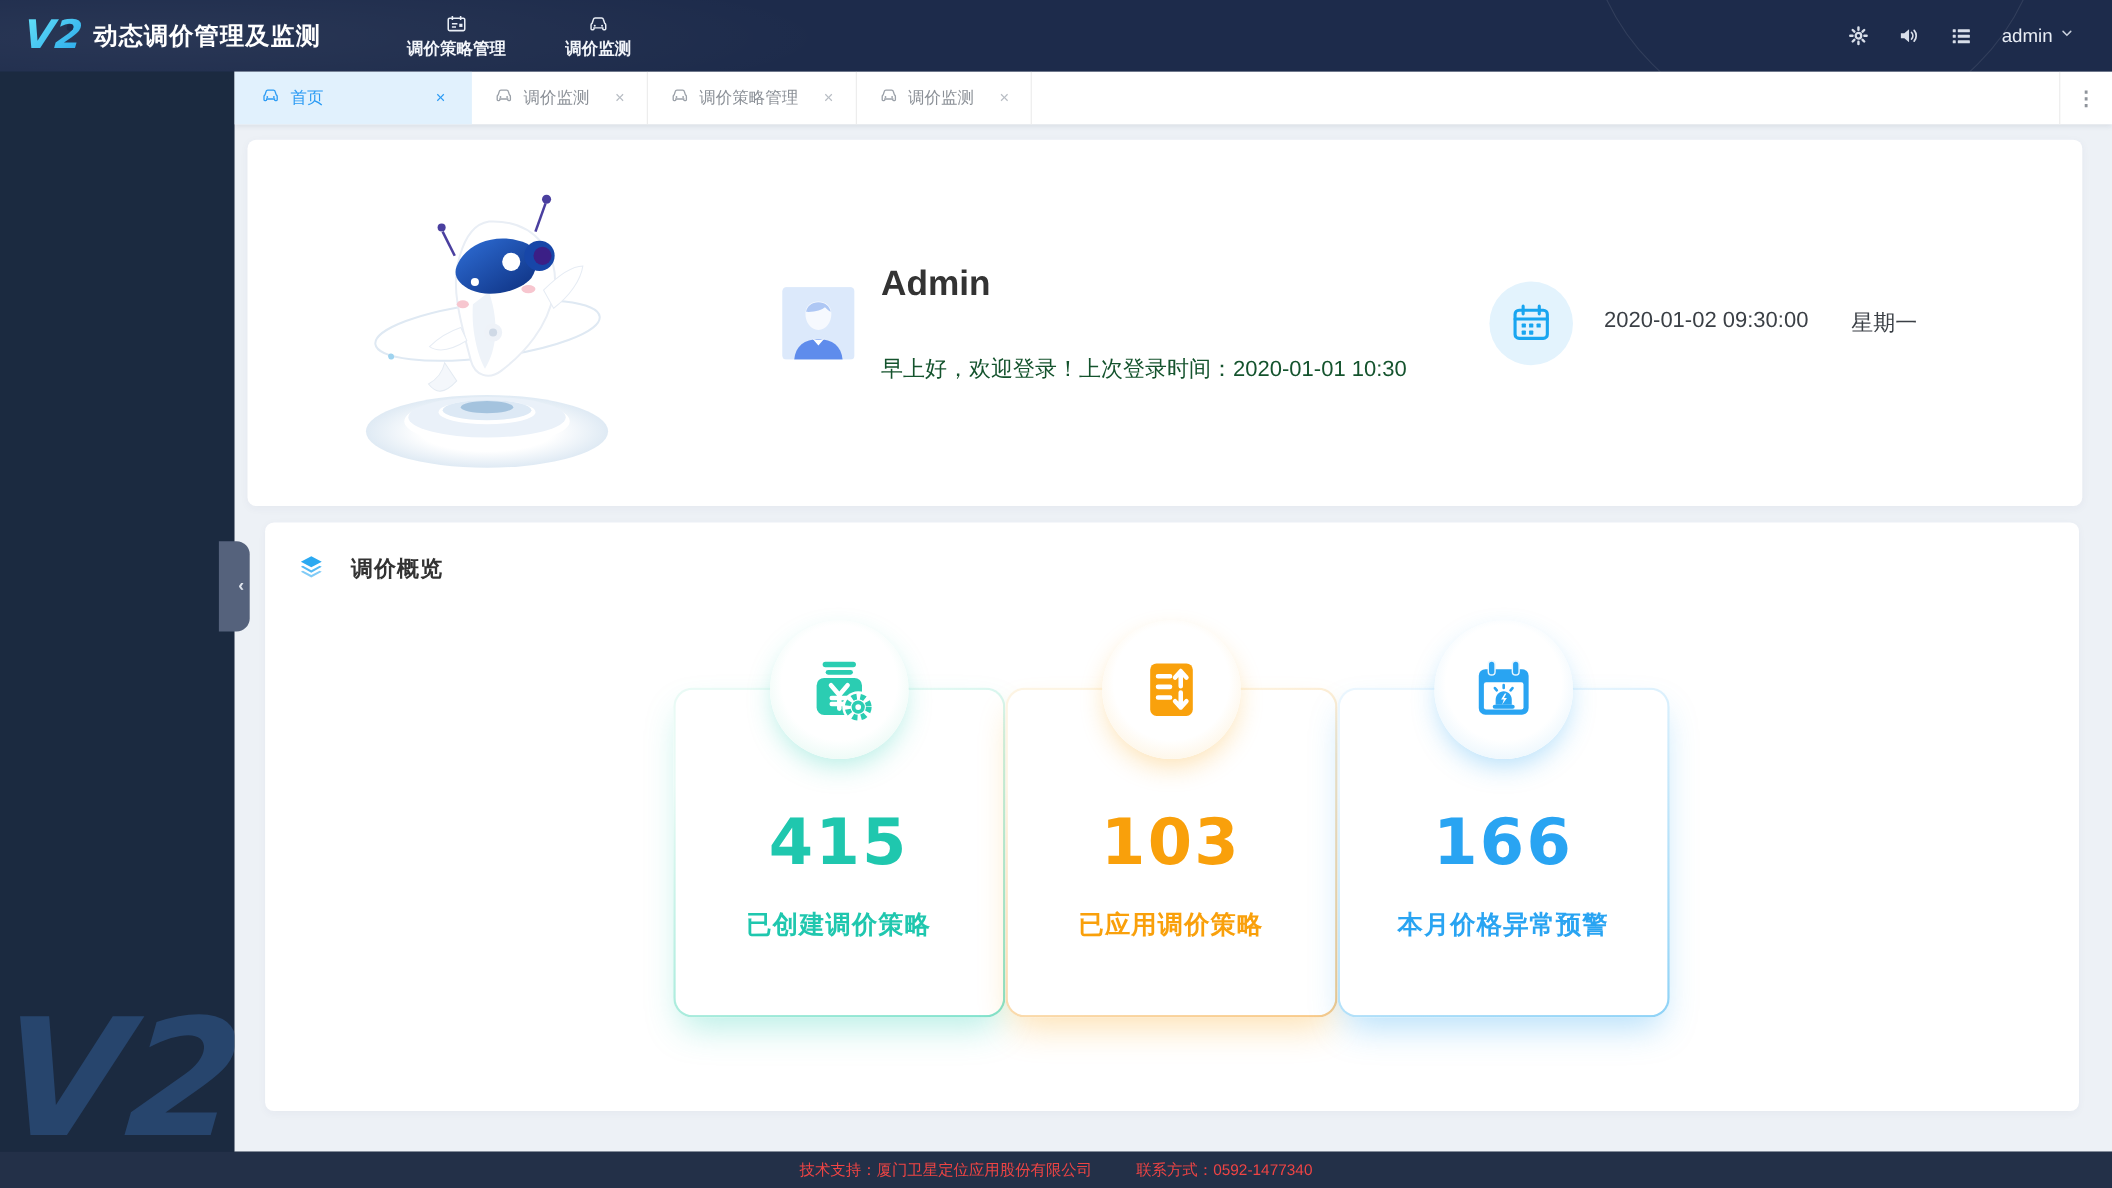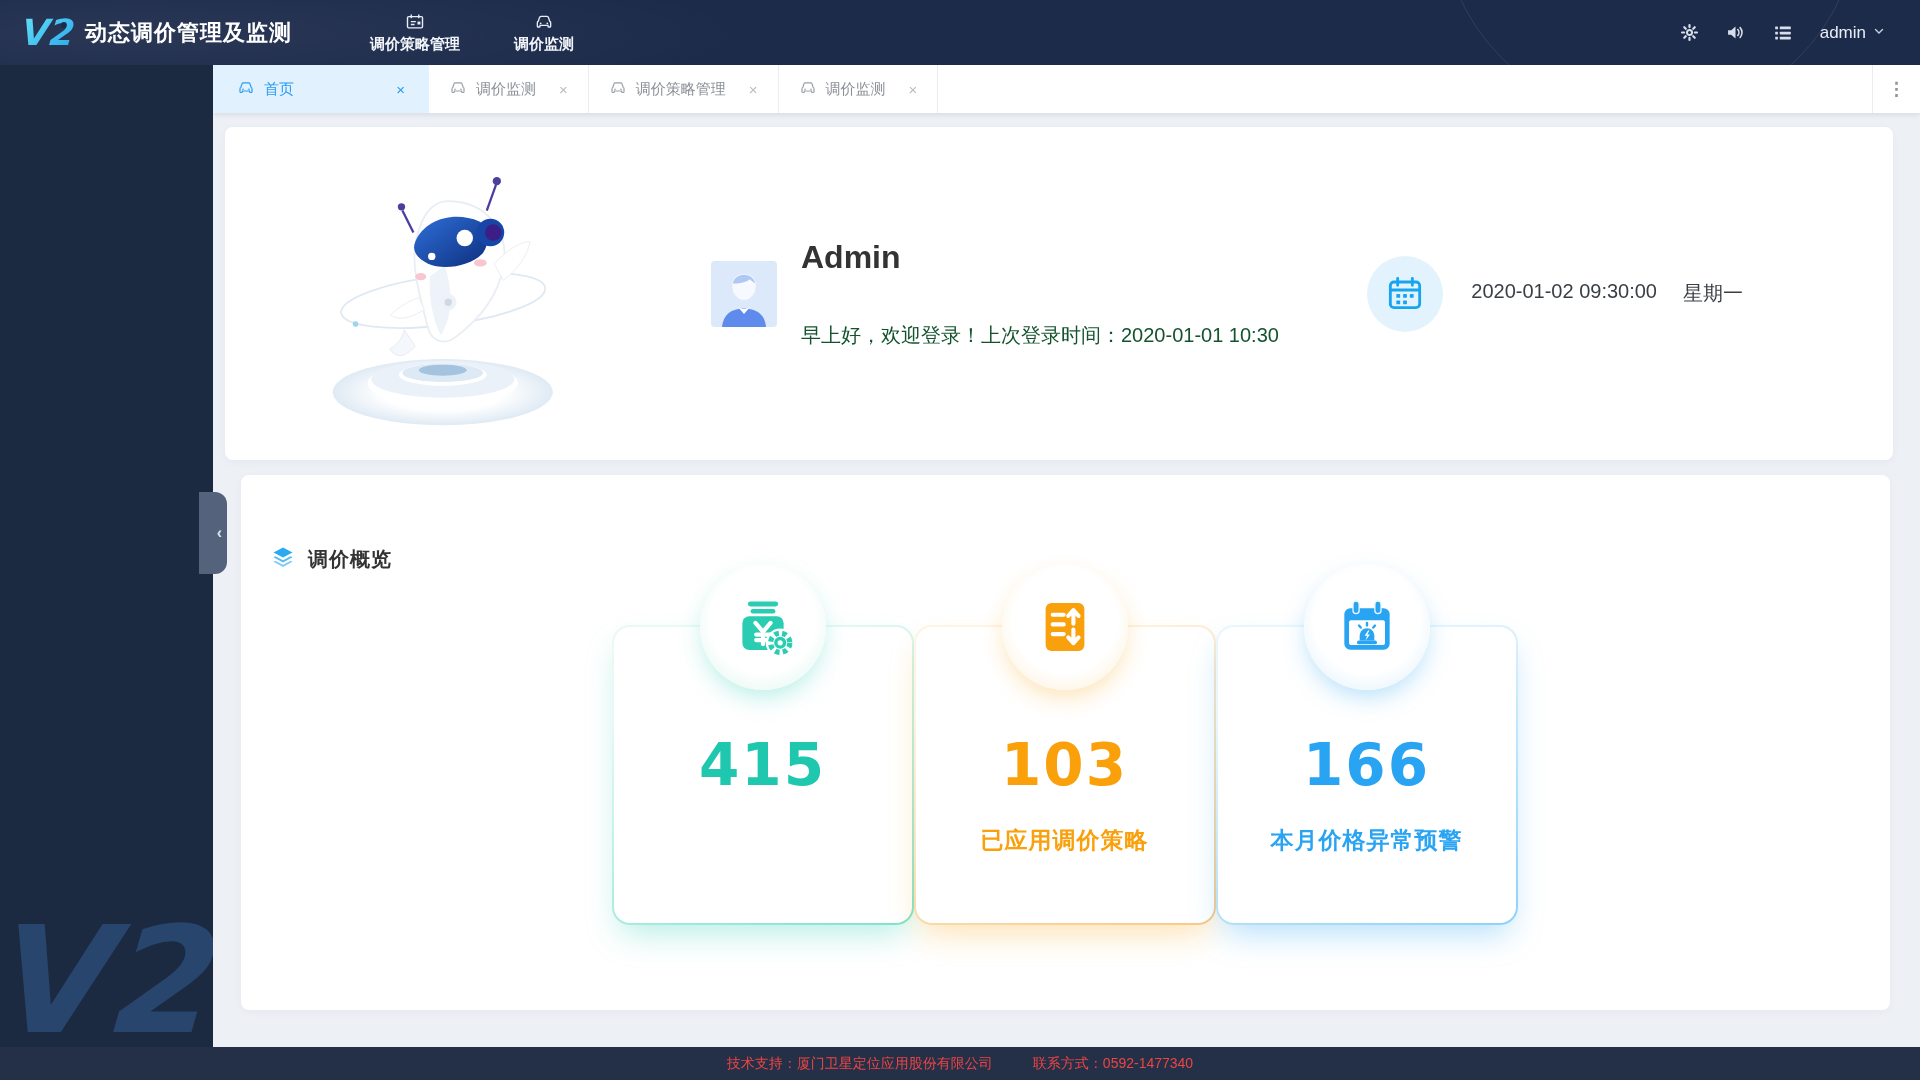--- a/index.html
+++ b/index.html
@@ -80,26 +80,26 @@
     box-shadow:0 2px 8px rgba(40,60,90,.04); }
   .mascot{ margin-left:82px; width:266px; height:304px; flex:none; }
   .admin-block{ display:flex; align-items:center; gap:24px; margin-left:138px; }
   .avatar{ width:66px; height:66px; border-radius:4px; overflow:hidden; flex:none; }
   .admin-texts{ display:flex; flex-direction:column; gap:10px; }
   .admin-name{ font-size:32px; font-weight:600; color:#333; }
   .admin-greeting{ font-size:20px; color:#14532d;margin-top:36px; }
   .date-block{ margin-left:auto; margin-right:150px; display:flex; align-items:center; gap:28px; }
   .date-icon-circle{ width:76px; height:76px; border-radius:50%; background:#e3f3fd;
     display:flex; align-items:center; justify-content:center; flex:none; }
-  .date-text{ font-size:20px; color:#3a3f45; display:flex; gap:26px; }
+  .date-text{ font-size:20px; color:#3a3f45; display:flex; gap:39px; }
 
   
   .overview-card{ position:absolute; left:28px; right:30px; top:362px; height:535px;
     background:#fff; border-radius:8px; box-shadow:0 2px 8px rgba(40,60,90,.04); }
-  .section-header{ display:flex; align-items:center; gap:13px; padding:28px 0 0 30px;margin-top:42px; }
+  .section-header{ display:flex; align-items:center; gap:24px; padding:28px 0 0 30px; }
   .section-title{ font-size:20px; font-weight:bold; color:#333; letter-spacing:1px; }
   .stats-row{ position:absolute; left:64px; right:66px; top:150px;
     display:flex; justify-content:center; }
 
   .stat-card{ position:relative; width:302px; height:300px; border-radius:18px;
     border:2px solid transparent;
     background:linear-gradient(180deg,#fff,#fff) padding-box,
                linear-gradient(155deg, var(--edge1) 20%, var(--edge2)) border-box;
     box-shadow:0 16px 32px -8px var(--glow);
     text-align:center; }
@@ -358,20 +358,21 @@
                 <path d="M24 27.5v9"></path>
                 <path d="M19 29.5h10M19 33.5h10"></path>
               </g>
               <circle cx="36.5" cy="35.5" r="10.5" fill="#fff"></circle>
               <circle cx="36.5" cy="35.5" r="7" fill="none" stroke="#2bcdb2" stroke-width="3.8" stroke-dasharray="3.3 2.4"></circle>
               <circle cx="36.5" cy="35.5" r="4.4" fill="#2bcdb2"></circle>
               <circle cx="36.5" cy="35.5" r="1.9" fill="#fff"></circle>
             </svg>
           </div>
           <div class="stat-value">415</div>
+          <div class="stat-label">已创建调价策略</div>
         </div>
 
         <div class="stat-card orange">
           <div class="stat-icon-circle">
             <svg viewBox="0 0 48 48" width="62" height="62">
               <rect x="9" y="5.5" width="30" height="37" rx="4.5" fill="#f9a10c"></rect>
               <g stroke="#fff" stroke-width="3.2" fill="none" stroke-linecap="round" stroke-linejoin="round">
                 <path d="M14.5 14.5h8.5M14.5 22h8.5M14.5 29.5h8.5"></path>
                 <path d="M30.5 21.5V11M30.5 11l-4 4.4M30.5 11l4 4.4"></path>
                 <path d="M30.5 26v10.5M30.5 36.5l-4-4.4M30.5 36.5l4-4.4"></path>

